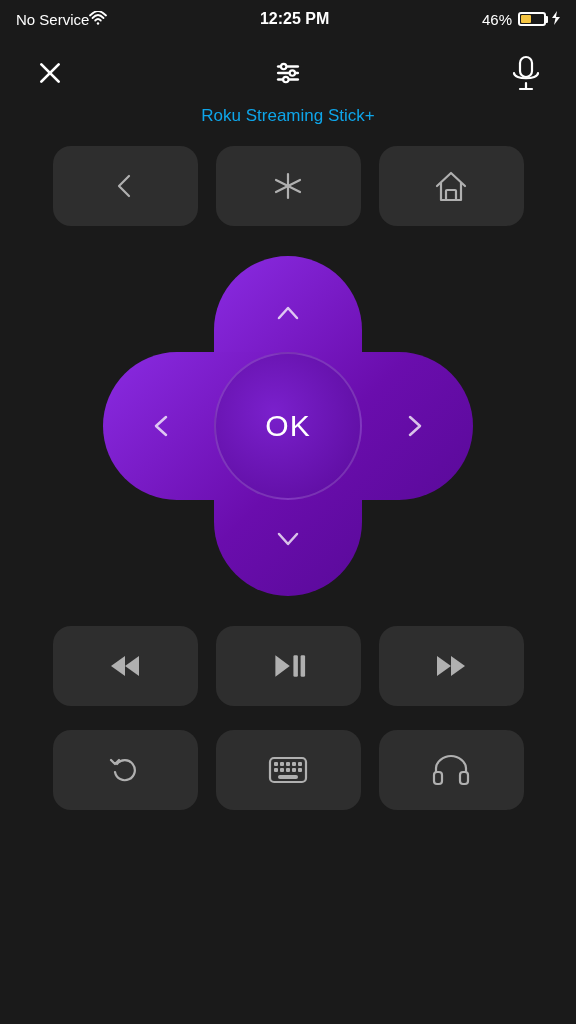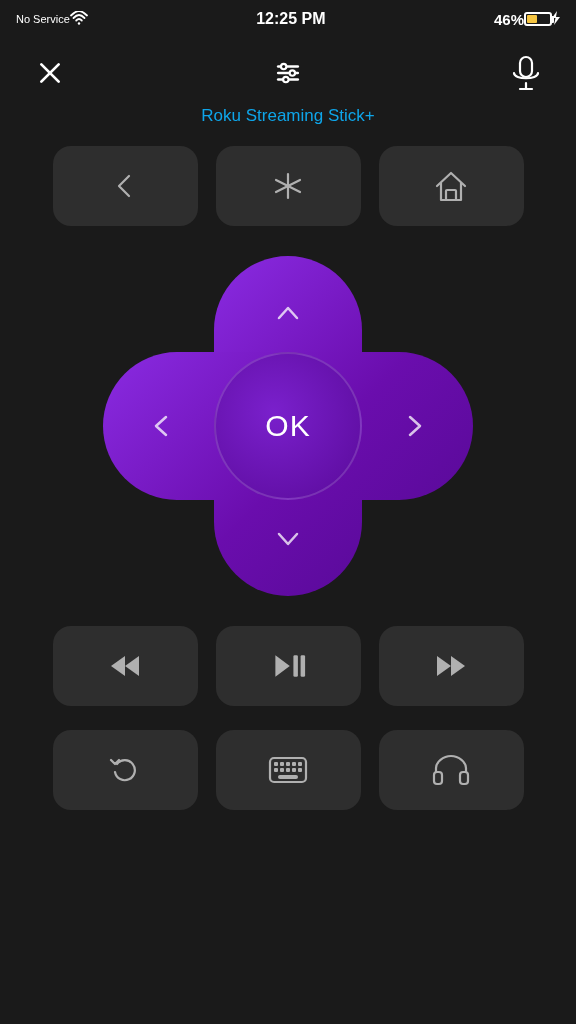--- a/index.html
+++ b/index.html
@@ -19,38 +19,39 @@
       display: flex;
       justify-content: space-between;
       align-items: center;
       padding: 6px 16px 4px;
       height: 36px;
     }
 
     .status-left {
       display: flex;
       align-items: center;
-      font-size: 11px;
+      font-size: 15px;
       font-weight: 500;
     }
 
     .wifi-icon {
       font-size: 14px;
     }
 
     .status-center {
       font-size: 16px;
       font-weight: 600;
     }
 
     .status-right {
       display: flex;
       align-items: center;
+      gap: 6px;
       font-size: 15px;
-      font-weight: 700;
+      font-weight: 400;
     }
 
     .battery-container {
       display: flex;
       align-items: center;
       gap: 2px;
     }
 
     .battery-bar {
       width: 28px;

